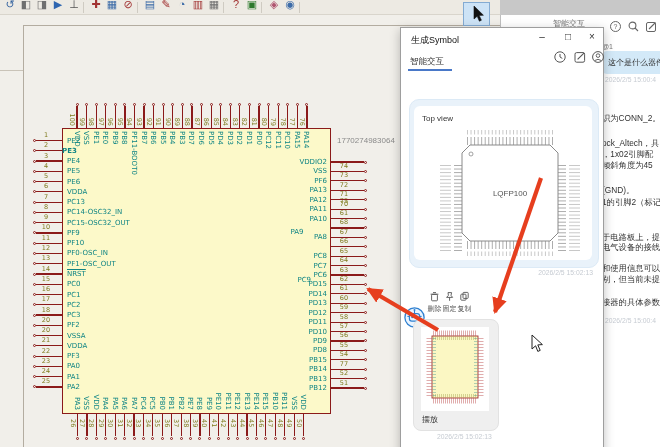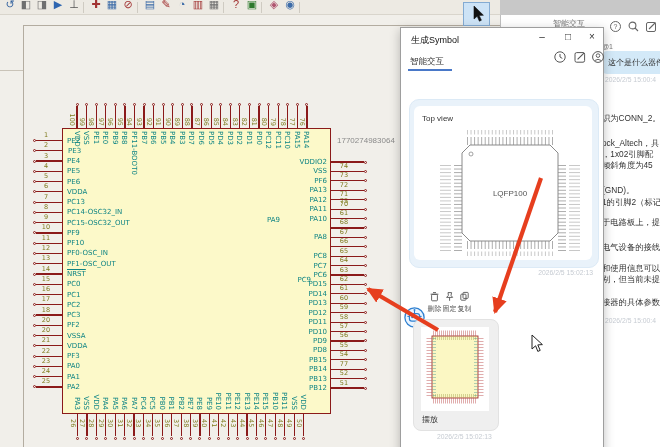--- a/index.html
+++ b/index.html
@@ -96,21 +96,21 @@
   <div class="abs" id="chip-body"></div>
   <div class="abs" id="comp-id">1770274983064</div>
   <div id="pins">
       <div class="stub" style="left: 36px; top: 125.9px; width: 26px; height: 1.2px;"></div>
       <div class="pdot" style="left: 33px; top: 125px;"></div>
       <div class="pnum" style="left: 36px; top: 118px; width: 20px; text-align: center;">1</div>
       <div class="pname" style="left: 67px; top: 122.5px;">PE2</div>
       <div class="stub" style="left: 36px; top: 136.17px; width: 26px; height: 1.2px;"></div>
       <div class="pdot" style="left: 33px; top: 135.27px;"></div>
       <div class="pnum" style="left: 36px; top: 128.27px; width: 20px; text-align: center;">2</div>
-      <div class="pname" style="left: 68px; top: 132.77px;">PE3</div>
+      <div class="pname" style="left: 62px; top: 132.77px; font-weight: bold;">PE3</div>
       <div class="stub" style="left: 36px; top: 146.44px; width: 26px; height: 1.2px;"></div>
       <div class="pdot" style="left: 33px; top: 145.54px;"></div>
       <div class="pnum" style="left: 36px; top: 138.54px; width: 20px; text-align: center;">3</div>
       <div class="pname" style="left: 67px; top: 143.04px;">PE4</div>
       <div class="stub" style="left: 36px; top: 156.71px; width: 26px; height: 1.2px;"></div>
       <div class="pdot" style="left: 33px; top: 155.81px;"></div>
       <div class="pnum" style="left: 36px; top: 148.81px; width: 20px; text-align: center;">4</div>
       <div class="pname" style="left: 67px; top: 153.31px;">PE5</div>
       <div class="stub" style="left: 36px; top: 166.98px; width: 26px; height: 1.2px;"></div>
       <div class="pdot" style="left: 33px; top: 166.08px;"></div>
@@ -220,21 +220,21 @@
       <div class="pdot" style="left: 364px; top: 193.6px;"></div>
       <div class="pnum" style="left: 334px; top: 186.6px; width: 20px; text-align: center;">70</div>
       <div class="pname" style="left: 267px; top: 191.1px; width: 60px; text-align: right;">PA11</div>
       <div class="stub" style="left: 331px; top: 203.92px; width: 33px; height: 1.2px;"></div>
       <div class="pdot" style="left: 364px; top: 203.02px;"></div>
       <div class="pnum" style="left: 334px; top: 196.02px; width: 20px; text-align: center;">61</div>
       <div class="pname" style="left: 267px; top: 200.52px; width: 60px; text-align: right;">PA10</div>
       <div class="stub" style="left: 331px; top: 213.34px; width: 33px; height: 1.2px;"></div>
       <div class="pdot" style="left: 364px; top: 212.44px;"></div>
       <div class="pnum" style="left: 334px; top: 205.44px; width: 20px; text-align: center;">68</div>
-      <div class="pname" style="left: 267px; top: 202px; width: 60px; text-align: left;">PA9</div>
+      <div class="pname" style="left: 267px; top: 214px; width: 60px; text-align: center;">PA9</div>
       <div class="stub" style="left: 331px; top: 222.76px; width: 33px; height: 1.2px;"></div>
       <div class="pdot" style="left: 364px; top: 221.86px;"></div>
       <div class="pnum" style="left: 334px; top: 214.86px; width: 20px; text-align: center;">67</div>
       <div class="pname" style="left: 267px; top: 219.36px; width: 60px; text-align: right;">PA8</div>
       <div class="stub" style="left: 331px; top: 232.18px; width: 33px; height: 1.2px;"></div>
       <div class="pdot" style="left: 364px; top: 231.28px;"></div>
       <div class="pnum" style="left: 334px; top: 224.28px; width: 20px; text-align: center;">66</div>
       <div class="pname" style="left: 251px; top: 228.78px; width: 60px; text-align: right; margin-top: 33px;">PC9</div>
       <div class="stub" style="left: 331px; top: 241.6px; width: 33px; height: 1.2px;"></div>
       <div class="pdot" style="left: 364px; top: 240.7px;"></div>
@@ -532,21 +532,21 @@
   <div id="ai-bubble"></div>
   <div id="ai-question">这个是什么器件</div>
   <div class="abs tstamp" style="left:104px;top:61px">2026/2/5 15:00:4</div>
   <div id="ai-frags">
       <div class="frag" style="top: 98px;">识为CONN_2。</div>
       <div class="frag" style="top: 123px;">ock_Altech，具</div>
       <div class="frag" style="top: 134px;">，1x02引脚配</div>
       <div class="frag" style="top: 145px;">倾斜角度为45</div>
       <div class="frag" style="top: 170px;">(GND)。</div>
       <div class="frag" style="top: 182px;">1的引脚2（标记</div>
-      <div class="frag" style="top: 202px;">于电路板上，提</div>
+      <div class="frag" style="top: 217px;">于电路板上，提</div>
       <div class="frag" style="top: 227px;">电气设备的接线</div>
       <div class="frag" style="top: 248px;">和使用信息可以</div>
       <div class="frag" style="top: 259px;">别，但当前未提</div>
       <div class="frag" style="top: 282px;">接器的具体参数</div>
     </div>
   <div class="abs tstamp" style="left:104px;top:302px">2026/2/5 15:00:4</div>
 </div>
 
 <div class="abs" id="dialog">
   <div id="dlg-title">生成Symbol</div>

